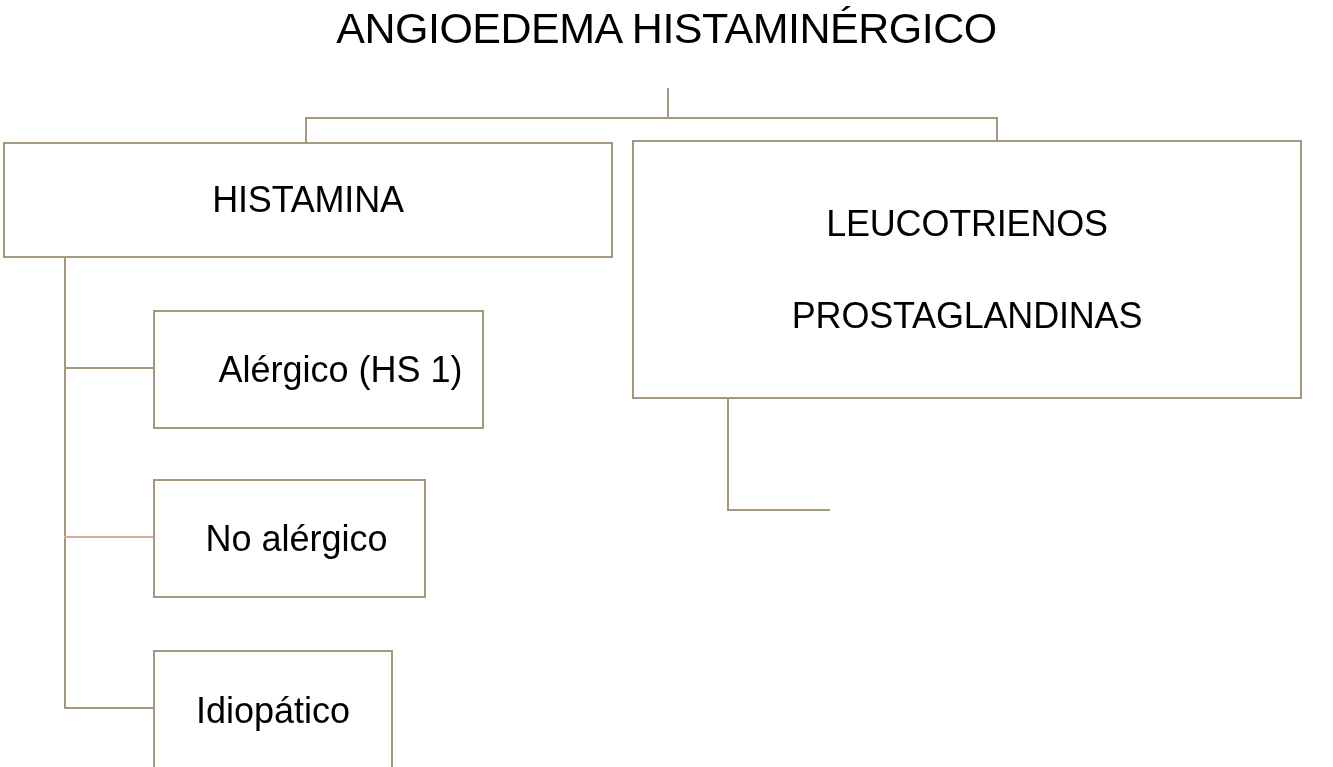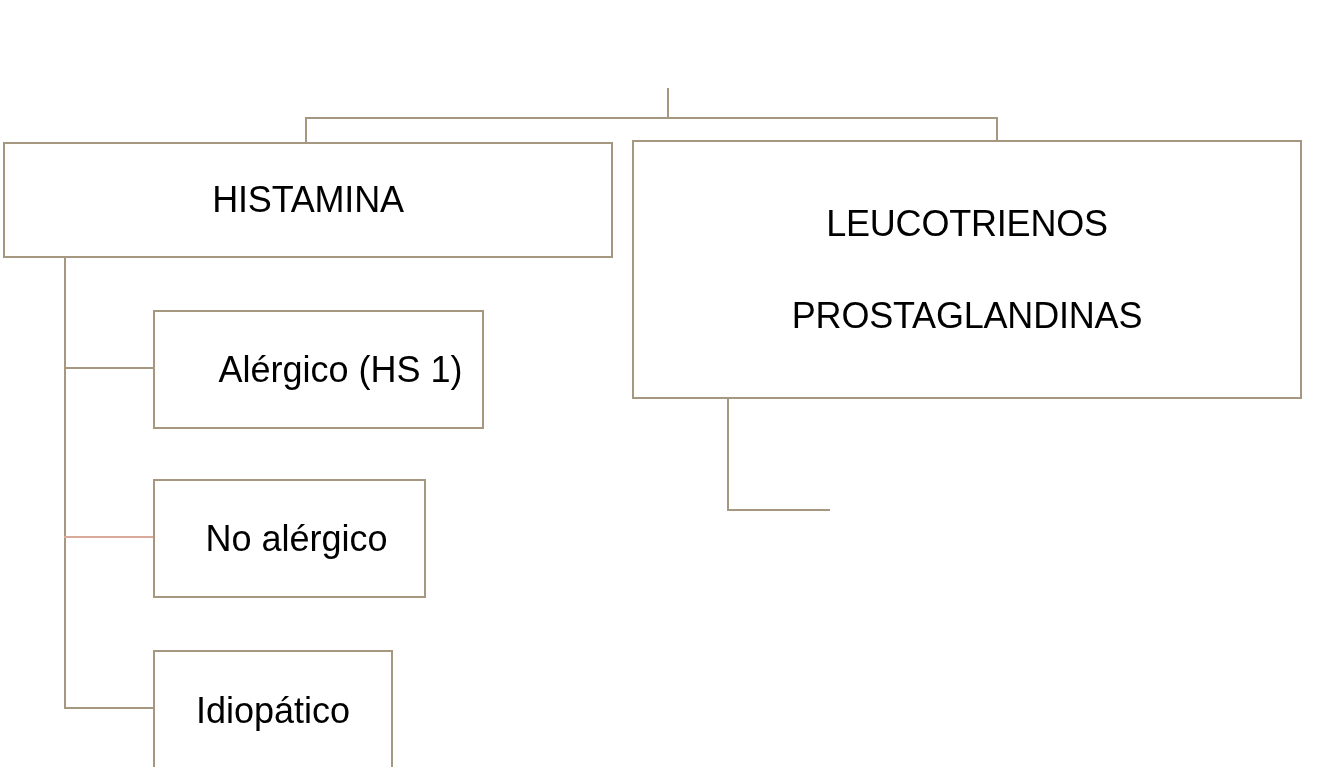--- a/index.html
+++ b/index.html
@@ -81,20 +81,21 @@
 
   
   .c-leu-trunk   { left: 727px; top: 397px; width: 2px;  height: 114px; }
   .c-br-pseudo   { left: 727px; top: 509px; width: 103px; height: 2px; }
 </style>
 </head>
 <body>
 
 <div id="canvas">
 
+  <div class="title">ANGIOEDEMA HISTAMINÉRGICO</div>
 
   <div class="conn c-title-stub"></div>
   <div class="conn c-top-bar"></div>
   <div class="conn c-top-left"></div>
   <div class="conn c-top-right"></div>
 
   <div class="conn c-hist-trunk"></div>
   <div class="conn c-br-alergico"></div>
   <div class="conn conn-pink c-br-noaler"></div>
   <div class="conn c-br-idio"></div>

